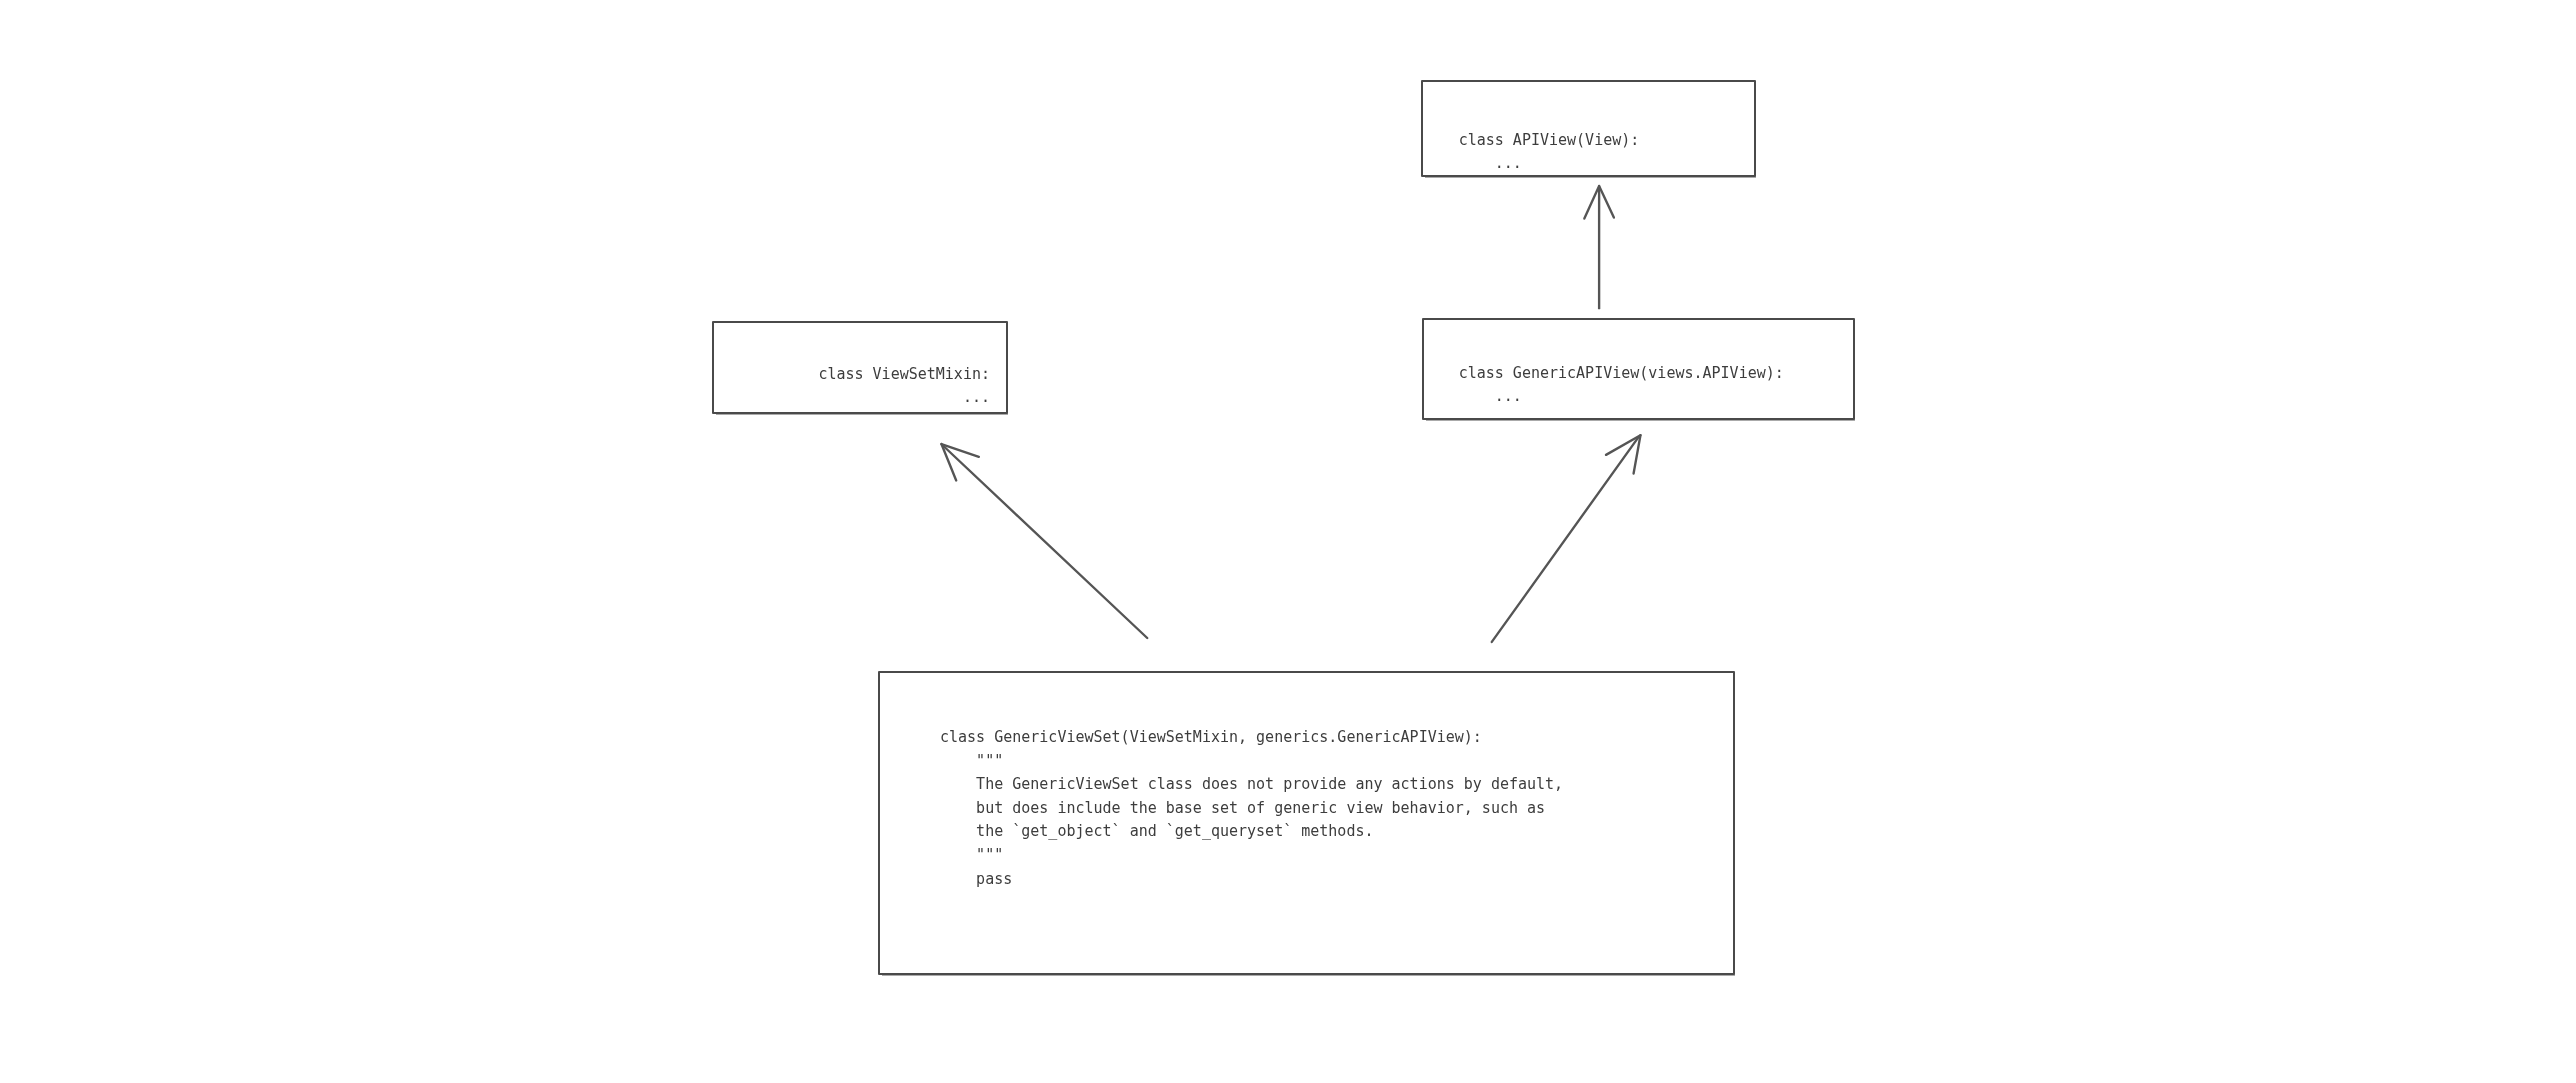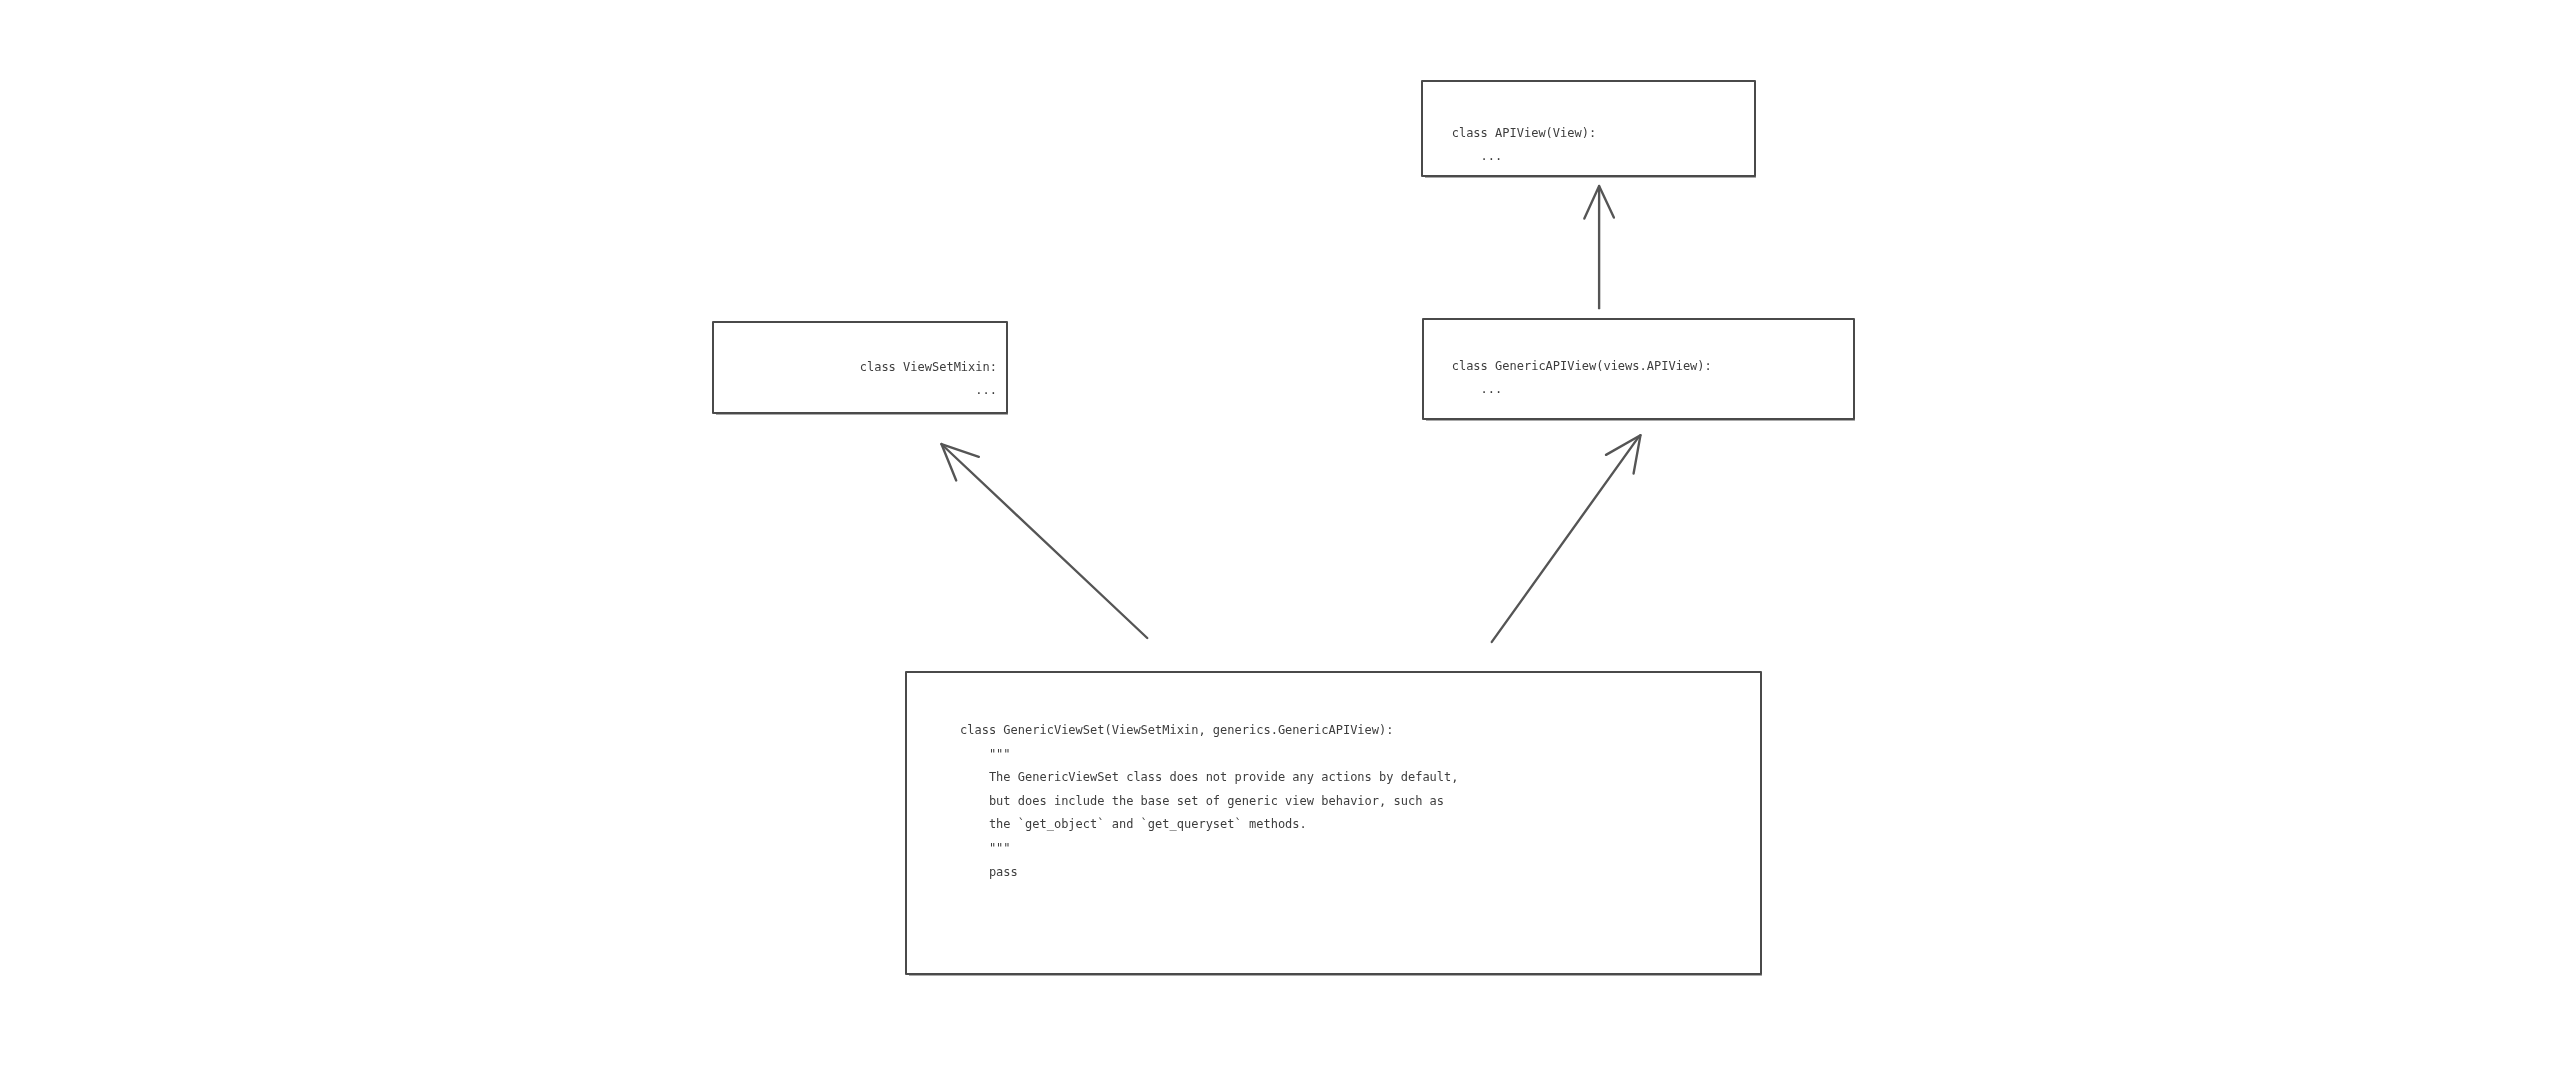--- a/index.html
+++ b/index.html
@@ -17,44 +17,44 @@
   }
   .node {
     position: absolute;
     box-sizing: border-box;
     border: 2px solid #4a4a4a;
     border-radius: 1px;
     background: #ffffff;
     box-shadow: 2px 3px 0 -2px rgba(100,100,100,0.55);
   }
   .node .code {
-    margin: 9px;
+    margin: 16px;
     white-space: pre;
     font-family: "DejaVu Sans Mono", "Liberation Mono", monospace;
-    font-size: 12px;
+    font-size: 15px;
     line-height: 23.6px;
     color: #3d3d3d;
   }
   #arrow-layer {
     position: absolute;
     left: 0; top: 0;
     width: 2576px;
     height: 1083px;
   }
   #arrow-layer line {
     stroke: #555555;
     stroke-width: 2.4;
     stroke-linecap: round;
     fill: none;
   }
   
   #node-apiview        { left: 1421px; top:  80px; width: 335px; height:  97px; padding: 30.5px 0 0 19.7px; }
   #node-viewsetmixin   { left:  712px; top: 321px; width: 296px; height:  93px; padding: 23.6px 0 0 55px; text-align: right; }
   #node-genericapiview { left: 1422px; top: 318px; width: 433px; height: 102px; padding: 25.6px 0 0 18.7px; }
-  #node-genericviewset { left:  905px; top: 671px; width: 857px; height: 304px; padding: 37px 0 0 44px; }
+  #node-genericviewset { left:  878px; top: 671px; width: 857px; height: 304px; padding: 37px 0 0 44px; }
 </style>
 </head>
 <body>
 
 <div id="canvas">
 
   <svg id="arrow-layer" viewBox="0 0 2616 1100" xmlns="http://www.w3.org/2000/svg">
 
     <g>
       <line x1="1624" y1="313" x2="1624" y2="190"></line>

